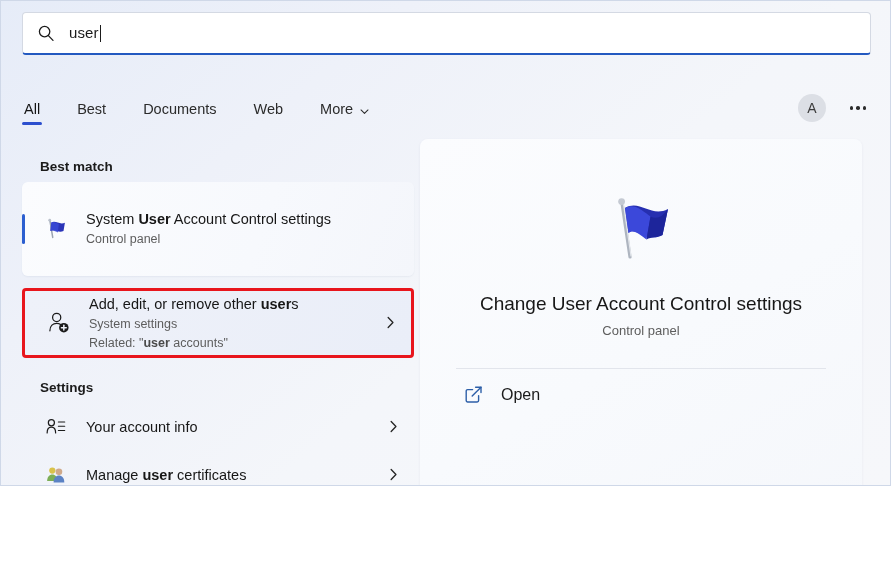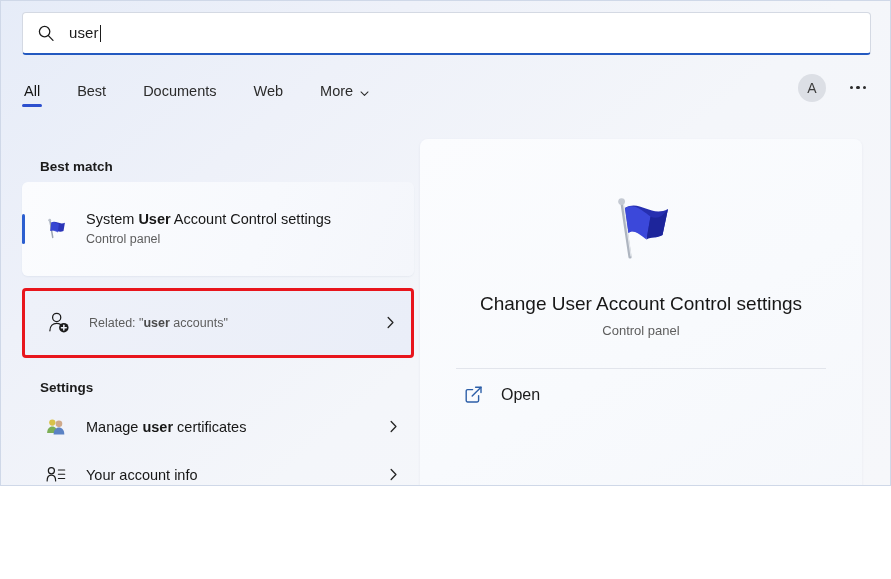--- a/index.html
+++ b/index.html
@@ -64,25 +64,25 @@
     height: 17px;
     background: #1b1b1b;
     vertical-align: -3px;
     margin-left: 1px;
   }
 
   
   .tabbar {
     position: absolute;
     left: 21px;
-    top: 68px;
+    top: 96px;
     right: 18px;
     height: 40px;
     display: flex;
-    align-items: center;
+    align-items: flex-start;
   }
   .tab {
     position: relative;
     font-size: 14.5px;
     color: #2b2b2b;
     padding: 4px 2px 0 2px;
     margin-right: 33px;
     cursor: default;
     white-space: nowrap;
     display: flex;
@@ -352,62 +352,64 @@
       <span class="res-icon">
         <svg viewBox="0 0 28 28" width="26" height="26" fill="none" stroke="#1b1b1b" stroke-width="1.35">
           <circle cx="11.5" cy="8" r="4.4"></circle>
           <path d="M4.2 22.4 C4.2 17.2, 7.6 14.4, 11.5 14.4 C13.1 14.4, 14.6 14.9, 15.8 15.7" stroke-linecap="round"></path>
           <circle cx="19.2" cy="19" r="5.1" fill="#1b1b1b" stroke="none"></circle>
           <line x1="19.2" y1="16.4" x2="19.2" y2="21.6" stroke="#eef1f9" stroke-width="1.6" stroke-linecap="round"></line>
           <line x1="16.6" y1="19" x2="21.8" y2="19" stroke="#eef1f9" stroke-width="1.6" stroke-linecap="round"></line>
         </svg>
       </span>
       <div class="res-body">
+        <div class="res-title"><span>Add, edit, or remove other </span><b>user</b><span>s</span></div>
+        <div class="res-sub">System settings</div>
         <div class="res-sub"><span>Related: "</span><b>user</b><span> accounts"</span></div>
       </div>
       <span class="chev-right">
         <svg viewBox="0 0 16 16" width="15" height="15" fill="none" stroke="currentColor" stroke-width="1.4" stroke-linecap="round" stroke-linejoin="round">
           <polyline points="5.5,2.6 10.6,8 5.5,13.4"></polyline>
         </svg>
       </span>
     </div>
 
     <div class="section-title" style="margin-top:22px;">Settings</div>
-
-    <div class="result-card plain">
-      <span class="res-icon">
-        <svg viewBox="0 0 26 26" width="24" height="24">
-          <circle cx="9" cy="8.2" r="3.4" fill="#d9c24a"></circle>
-          <path d="M3.4 19.6 C3.4 14.8, 6 12.4, 9 12.4 C12 12.4, 14.6 14.8, 14.6 19.6 Z" fill="#7cae56"></path>
-          <circle cx="16.2" cy="9.6" r="3.6" fill="#cfa98a"></circle>
-          <path d="M10.4 21 C10.4 16, 13.1 13.6, 16.2 13.6 C19.3 13.6, 22 16, 22 21 Z" fill="#5b82c4"></path>
-        </svg>
-      </span>
-      <div class="res-body">
-        <div class="res-title"><span>Manage </span><b>user</b><span> certificates</span></div>
-      </div>
-      <span class="chev-right">
-        <svg viewBox="0 0 16 16" width="15" height="15" fill="none" stroke="currentColor" stroke-width="1.4" stroke-linecap="round" stroke-linejoin="round">
-          <polyline points="5.5,2.6 10.6,8 5.5,13.4"></polyline>
-        </svg>
-      </span>
-    </div>
 
     <div class="result-card plain">
       <span class="res-icon">
         <svg viewBox="0 0 26 26" width="24" height="24" fill="none" stroke="#1b1b1b" stroke-width="1.3">
           <circle cx="8" cy="8.4" r="3.3"></circle>
           <path d="M3.4 19.4 C3.4 15.2, 5.4 13.2, 8 13.2 C10.6 13.2, 12.6 15.2, 12.6 19.4" stroke-linecap="round"></path>
           <line x1="15.6" y1="7.6" x2="22.4" y2="7.6" stroke-linecap="round"></line>
           <line x1="15.6" y1="12.2" x2="22.4" y2="12.2" stroke-linecap="round"></line>
           <line x1="15.6" y1="16.8" x2="22.4" y2="16.8" stroke-linecap="round"></line>
         </svg>
       </span>
       <div class="res-body">
         <div class="res-title"><span>Your account info</span><b></b><span></span></div>
+      </div>
+      <span class="chev-right">
+        <svg viewBox="0 0 16 16" width="15" height="15" fill="none" stroke="currentColor" stroke-width="1.4" stroke-linecap="round" stroke-linejoin="round">
+          <polyline points="5.5,2.6 10.6,8 5.5,13.4"></polyline>
+        </svg>
+      </span>
+    </div>
+
+    <div class="result-card plain">
+      <span class="res-icon">
+        <svg viewBox="0 0 26 26" width="24" height="24">
+          <circle cx="9" cy="8.2" r="3.4" fill="#d9c24a"></circle>
+          <path d="M3.4 19.6 C3.4 14.8, 6 12.4, 9 12.4 C12 12.4, 14.6 14.8, 14.6 19.6 Z" fill="#7cae56"></path>
+          <circle cx="16.2" cy="9.6" r="3.6" fill="#cfa98a"></circle>
+          <path d="M10.4 21 C10.4 16, 13.1 13.6, 16.2 13.6 C19.3 13.6, 22 16, 22 21 Z" fill="#5b82c4"></path>
+        </svg>
+      </span>
+      <div class="res-body">
+        <div class="res-title"><span>Manage </span><b>user</b><span> certificates</span></div>
       </div>
       <span class="chev-right">
         <svg viewBox="0 0 16 16" width="15" height="15" fill="none" stroke="currentColor" stroke-width="1.4" stroke-linecap="round" stroke-linejoin="round">
           <polyline points="5.5,2.6 10.6,8 5.5,13.4"></polyline>
         </svg>
       </span>
     </div>
 
     <div class="result-card plain">
       <span class="res-icon">

